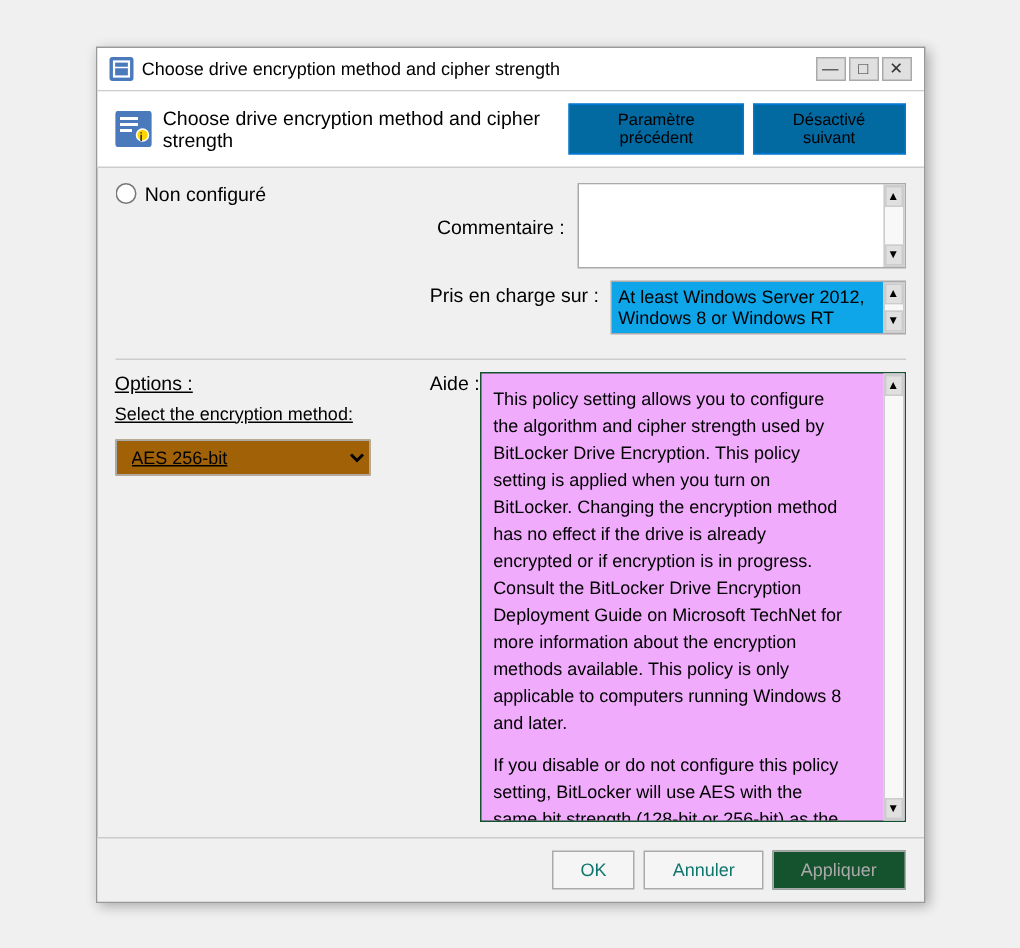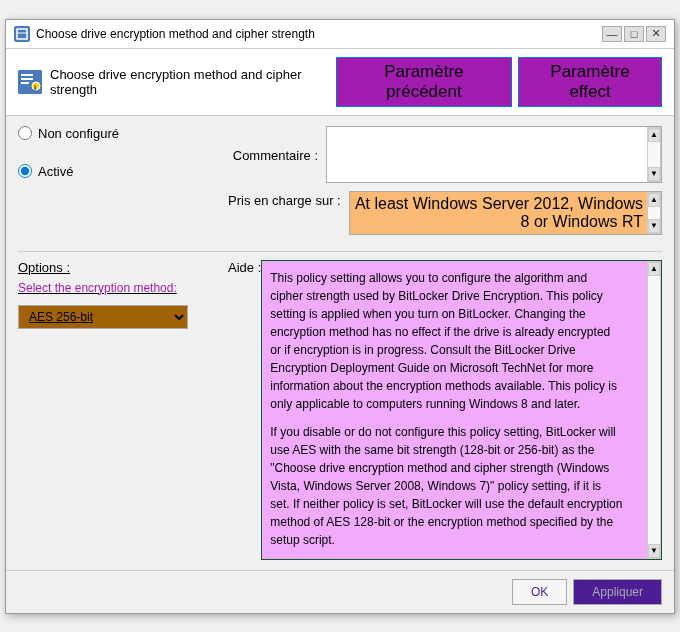--- a/index.html
+++ b/index.html
@@ -7,21 +7,21 @@
       font-family: 'Segoe UI', Arial, sans-serif;
       font-size: 13px;
       background: #f0f0f0;
       display: flex;
       justify-content: center;
       align-items: center;
       width: 680px;
       height: 632px;
     }
     .window {
-      width: 670px;
+      width: 553px;
       background: #f0f0f0;
       border: 1px solid #999;
       box-shadow: 2px 2px 8px rgba(0,0,0,0.3);
     }
     .title-bar {
       background: #fff;
       border-bottom: 1px solid #ccc;
       display: flex;
       align-items: center;
       padding: 6px 8px;
@@ -81,25 +81,25 @@
     .header-title {
       font-size: 13px;
       color: #000;
     }
     .header-buttons {
       display: flex;
       gap: 6px;
     }
     .nav-btn {
       padding: 4px 12px;
-      background: #a21caf;
+      background: #0369a1;
       border: 1px solid #0078d7;
       color: #000;
       cursor: pointer;
-      font-size: 17px;
+      font-size: 11px;
     }
     .content {
       padding: 10px 12px;
     }
     .top-section {
       display: flex;
       gap: 10px;
       margin-bottom: 8px;
     }
     .left-panel {
@@ -191,23 +191,22 @@
       text-align: left;
     }
     .supported-box {
       flex: 1;
       display: flex;
       border: 1px solid #aaa;
     }
     .supported-text {
       flex: 1;
       padding: 3px 4px;
-      font-size: 16px;
-      background: #fdba74;
-      text-align: right;
+      font-size: 12px;
+      background: #0ea5e9;
     }
     .divider {
       border: none;
       border-top: 1px solid #ccc;
       margin: 8px 0;
     }
     .options-help-section {
       display: flex;
       gap: 10px;
     }
@@ -228,21 +227,21 @@
       flex-shrink: 0;
       text-decoration: underline;
     }
     .options-content {
       display: flex;
       flex-direction: column;
       gap: 6px;
     }
     .select-label {
       font-size: 12px;
-      color: #a21caf;
+      color: #000000;
       margin-bottom: 4px;
     }
     .dropdown {
       width: 170px;
       padding: 3px 6px;
       border: 1px solid #aaa;
       background: #a16207;
       font-size: 12px;
       appearance: auto;
       cursor: pointer;
@@ -275,26 +274,26 @@
       padding: 8px 12px;
       border-top: 1px solid #ccc;
       background: #f0f0f0;
     }
     .footer-btn {
       padding: 5px 18px;
       background: #f5f5f5;
       border: 1px solid #aaa;
       cursor: pointer;
       font-size: 12px;
-      color: #4c1d95;
+      color: #0f766e;
     }
     .footer-btn:disabled {
       color: #aaa;
       cursor: default;
-      background: #4c1d95;
+      background: #14532d;
     }
     .para { margin-bottom: 10px; }
   </style>
 </head>
 <body>
 
 <div class="window">
 
   <div class="title-bar">
     <div class="title-bar-icon">
@@ -320,37 +319,33 @@
           <rect x="3" y="8" width="12" height="2" fill="#fff"></rect>
           <rect x="3" y="12" width="8" height="2" fill="#fff"></rect>
           <circle cx="18" cy="16" r="4" fill="#ffd700" stroke="#fff" stroke-width="1"></circle>
           <text x="16" y="20" fill="#333" font-size="8" font-weight="bold">i</text>
         </svg>
       </div>
       <span class="header-title">Choose drive encryption method and cipher strength</span>
     </div>
     <div class="header-buttons">
       <button class="nav-btn">Paramètre précédent</button>
-      <button class="nav-btn">Paramètre effect</button>
+      <button class="nav-btn">Désactivé suivant</button>
     </div>
   </div>
 
   <div class="content">
 
     <div class="top-section">
 
       <div class="left-panel">
         <div class="radio-group">
           <label class="radio-item">
             <input type="radio" class="radio-input" name="config" style="">
             <span>Non configuré</span>
-          </label>
-          <label class="radio-item">
-            <input type="radio" class="radio-input" name="config" checked="" style="">
-            <span>Activé</span>
           </label>
         </div>
       </div>
 
       <div class="right-panel">
 
         <div class="field-row">
           <span class="field-label">Commentaire :</span>
           <div class="input-with-scroll">
             <textarea class="input-inner" style="height: 55px;"></textarea>
@@ -405,15 +400,16 @@
             <div class="scrollbar-track"></div>
             <div class="scrollbar-arrow">▼</div>
           </div>
         </div>
       </div>
     </div>
   </div>
 
   <div class="footer">
     <button class="footer-btn">OK</button>
+    <button class="footer-btn">Annuler</button>
     <button class="footer-btn" disabled="">Appliquer</button>
   </div>
 </div>
 
 </body></html>

